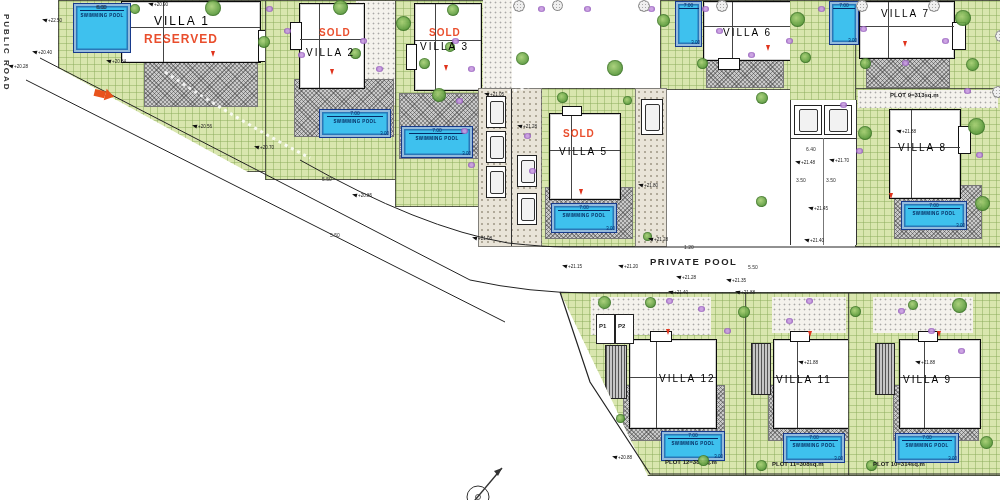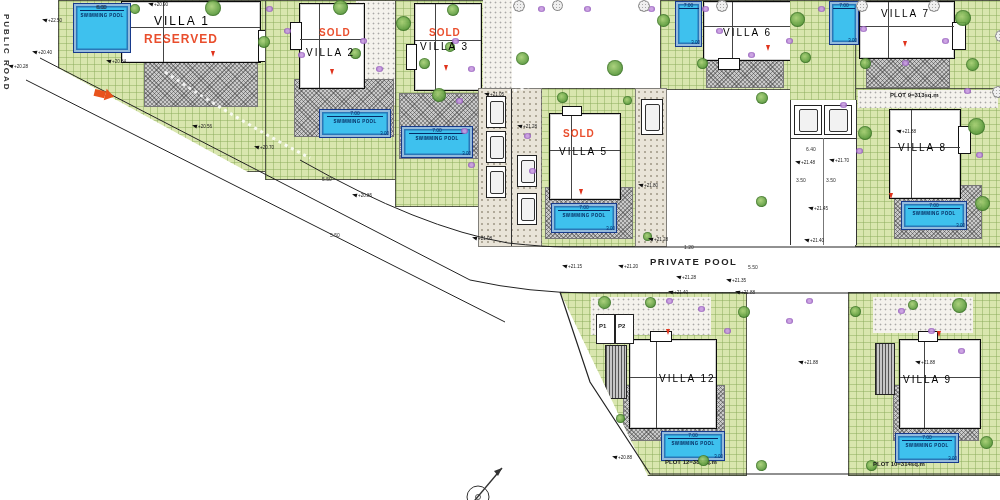--- a/index.html
+++ b/index.html
@@ -231,20 +231,36 @@
     <div class="pool" style="left:100px;top:138px;width:62px;height:28px;">
       <span class="pdim">7.00</span>
       <span class="plabel">SWIMMING POOL</span>
       <span class="pw">3.00</span>
     </div>
     <div class="villa-name" style="left:98px;top:80px;">VILLA 12</div>
     <div class="caption" style="left:104px;top:166px;">PLOT 12=383sq.m</div>
     <i class="rmark" style="left:105px;top:36px;"></i>
   </div>
 
+  <div class="garden" style="left:745px;top:292px;width:103px;height:182px;">
+    <div class="bed" style="left:26px;top:4px;width:74px;height:36px;"></div>
+    <div class="patio" style="left:22px;top:92px;width:80px;height:54px;"></div>
+    <div class="dark" style="left:5px;top:50px;width:18px;height:50px;"></div>
+    <div class="bldg" style="left:27px;top:46px;width:78px;height:88px;">
+      <div class="anx" style="left:16px;top:-9px;width:18px;height:9px;"></div>
+    </div>
+    <div class="pool" style="left:37px;top:140px;width:60px;height:28px;">
+      <span class="pdim">7.00</span>
+      <span class="plabel">SWIMMING POOL</span>
+      <span class="pw">3.00</span>
+    </div>
+    <div class="villa-name" style="left:30px;top:81px;">VILLA 11</div>
+    <div class="caption" style="left:26px;top:168px;">PLOT 11=308sq.m</div>
+    <i class="rmark" style="left:62px;top:38px;"></i>
+  </div>
 
   <div class="garden" style="left:848px;top:292px;width:152px;height:182px;">
     <div class="bed" style="left:24px;top:4px;width:100px;height:36px;"></div>
     <div class="patio" style="left:44px;top:92px;width:84px;height:54px;"></div>
     <div class="dark" style="left:26px;top:50px;width:18px;height:50px;"></div>
     <div class="bldg" style="left:50px;top:46px;width:80px;height:88px;">
       <div class="anx" style="left:18px;top:-9px;width:18px;height:9px;"></div>
     </div>
     <div class="pool" style="left:46px;top:140px;width:62px;height:28px;">
       <span class="pdim">7.00</span>

